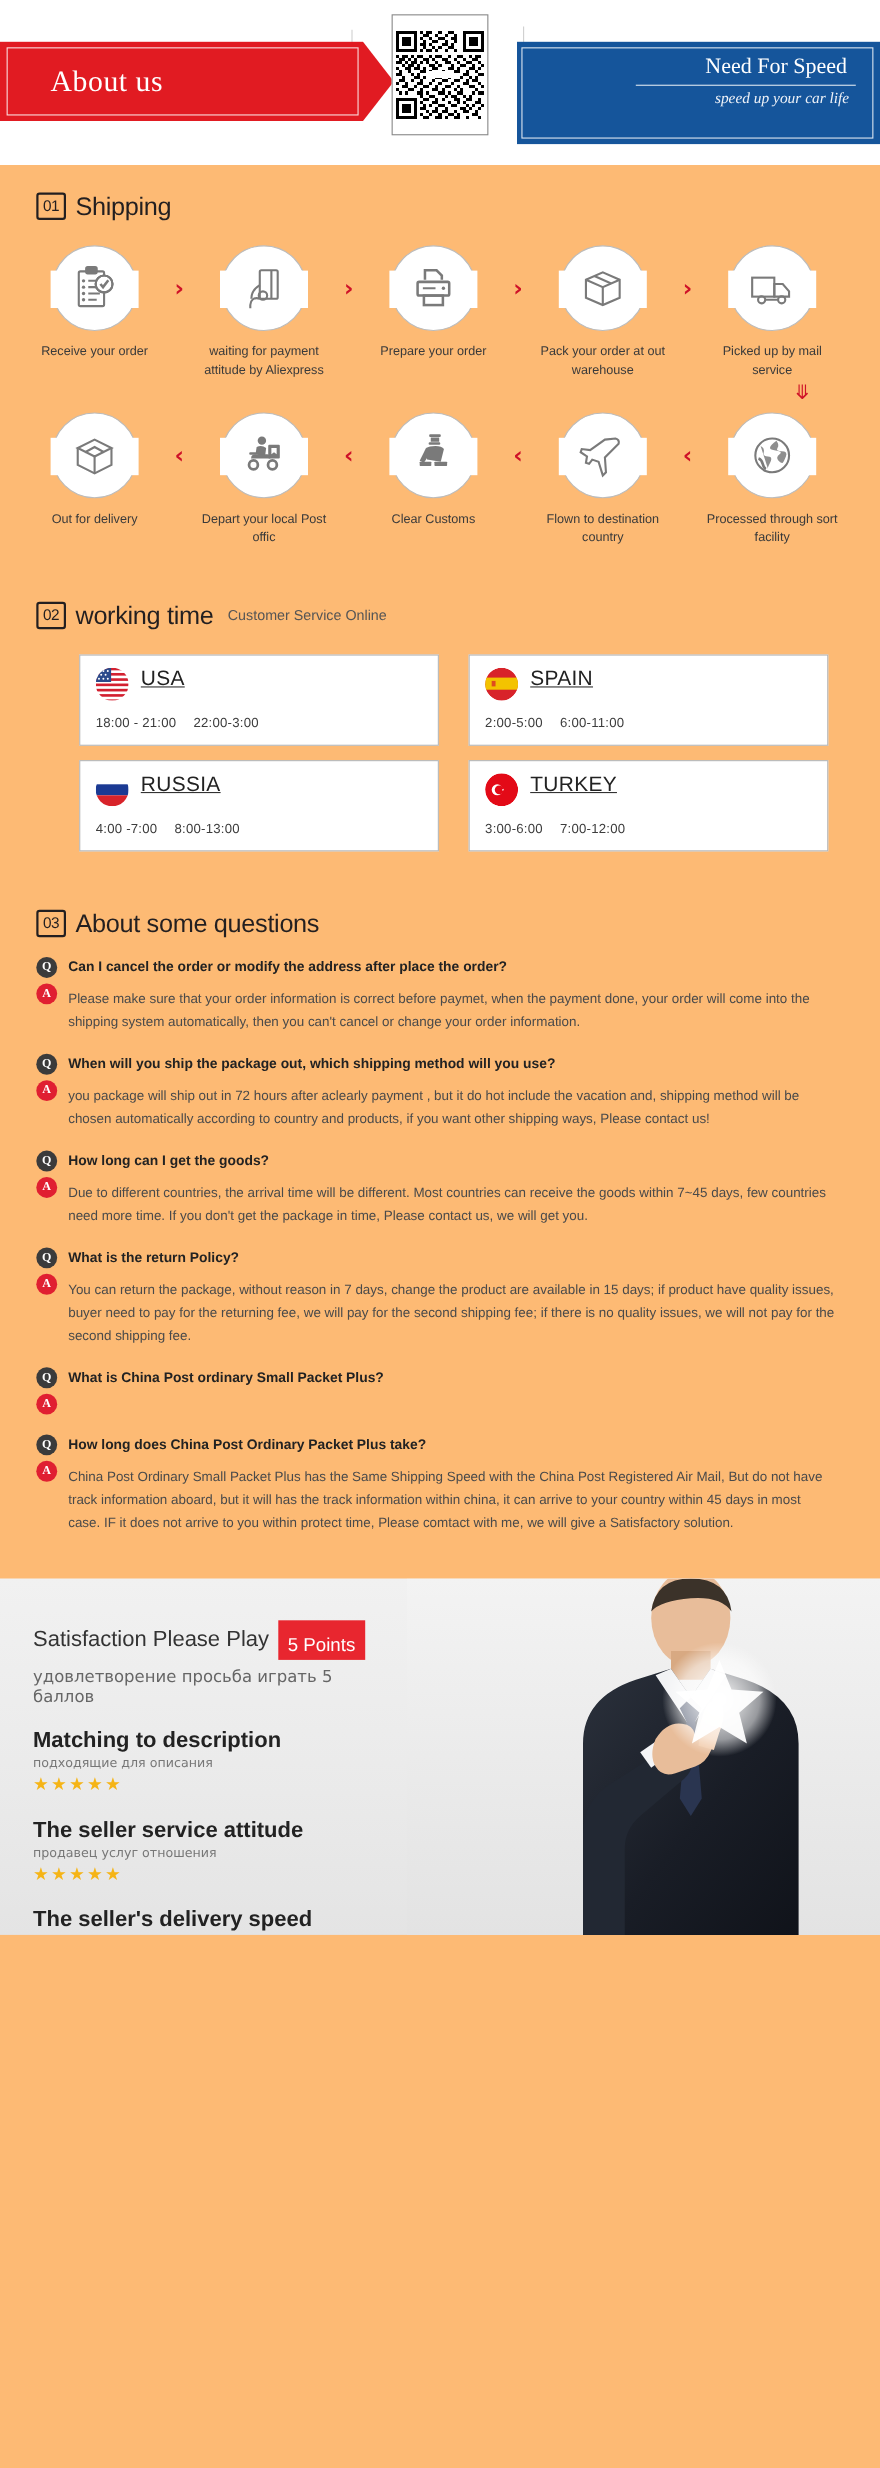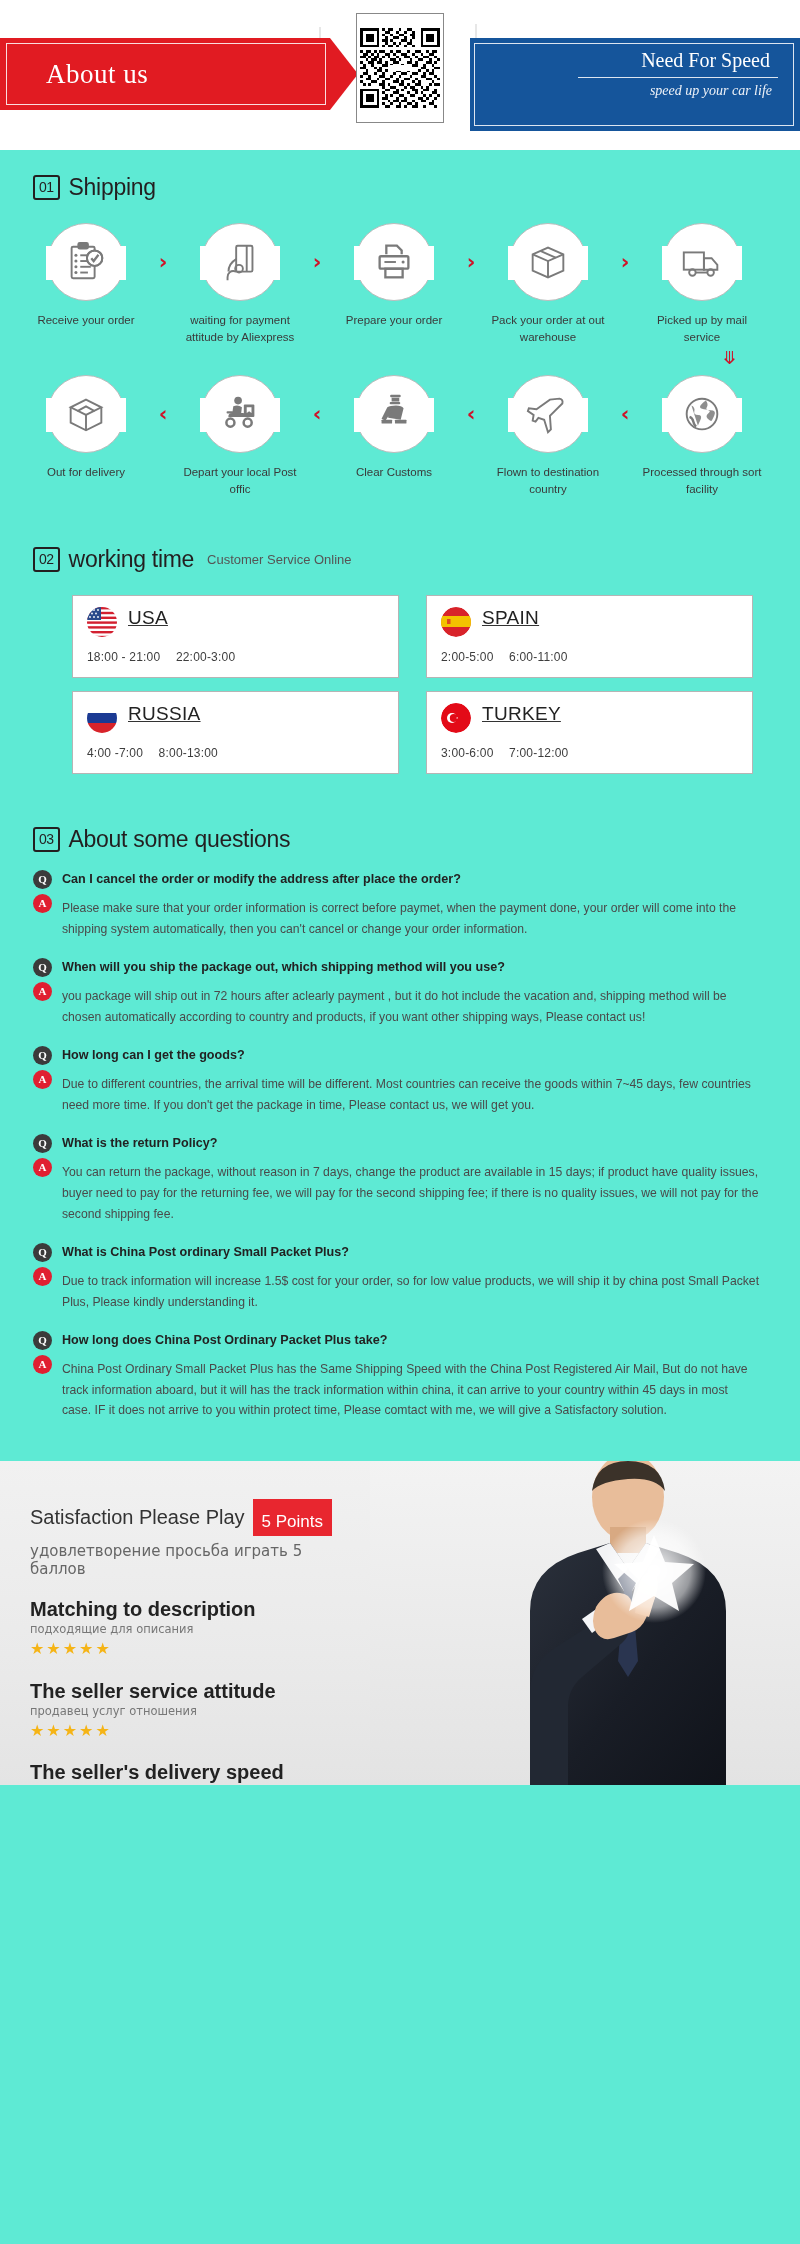--- a/index.html
+++ b/index.html
@@ -6,21 +6,21 @@
   html, body {
     width: 800px;
     background: #ffffff;
     font-family: "Liberation Sans", sans-serif;
     color: #333;
   }
   .page {
     width: 800px;
     min-height: 2244px;
     position: relative;
-    background: #5eead4;
+    background: #fdba74;
     overflow: hidden;
   }
 
   
   .banner {
     position: relative;
     height: 150px;
     background: #ffffff;
     overflow: hidden;
   }
@@ -920,21 +920,20 @@
         </div>
       </div>
 
       <div class="qa">
         <div class="line">
           <span class="badge q">Q</span>
           <span class="q-text">What is China Post ordinary Small Packet Plus?</span>
         </div>
         <div class="line a-line">
           <span class="badge a">A</span>
-          <span class="a-text">Due to track information will increase 1.5$ cost for your order, so for low value products, we will ship it by china post Small Packet Plus, Please kindly understanding it.</span>
         </div>
       </div>
 
       <div class="qa">
         <div class="line">
           <span class="badge q">Q</span>
           <span class="q-text">How long does China Post Ordinary Packet Plus take?</span>
         </div>
         <div class="line a-line">
           <span class="badge a">A</span>

